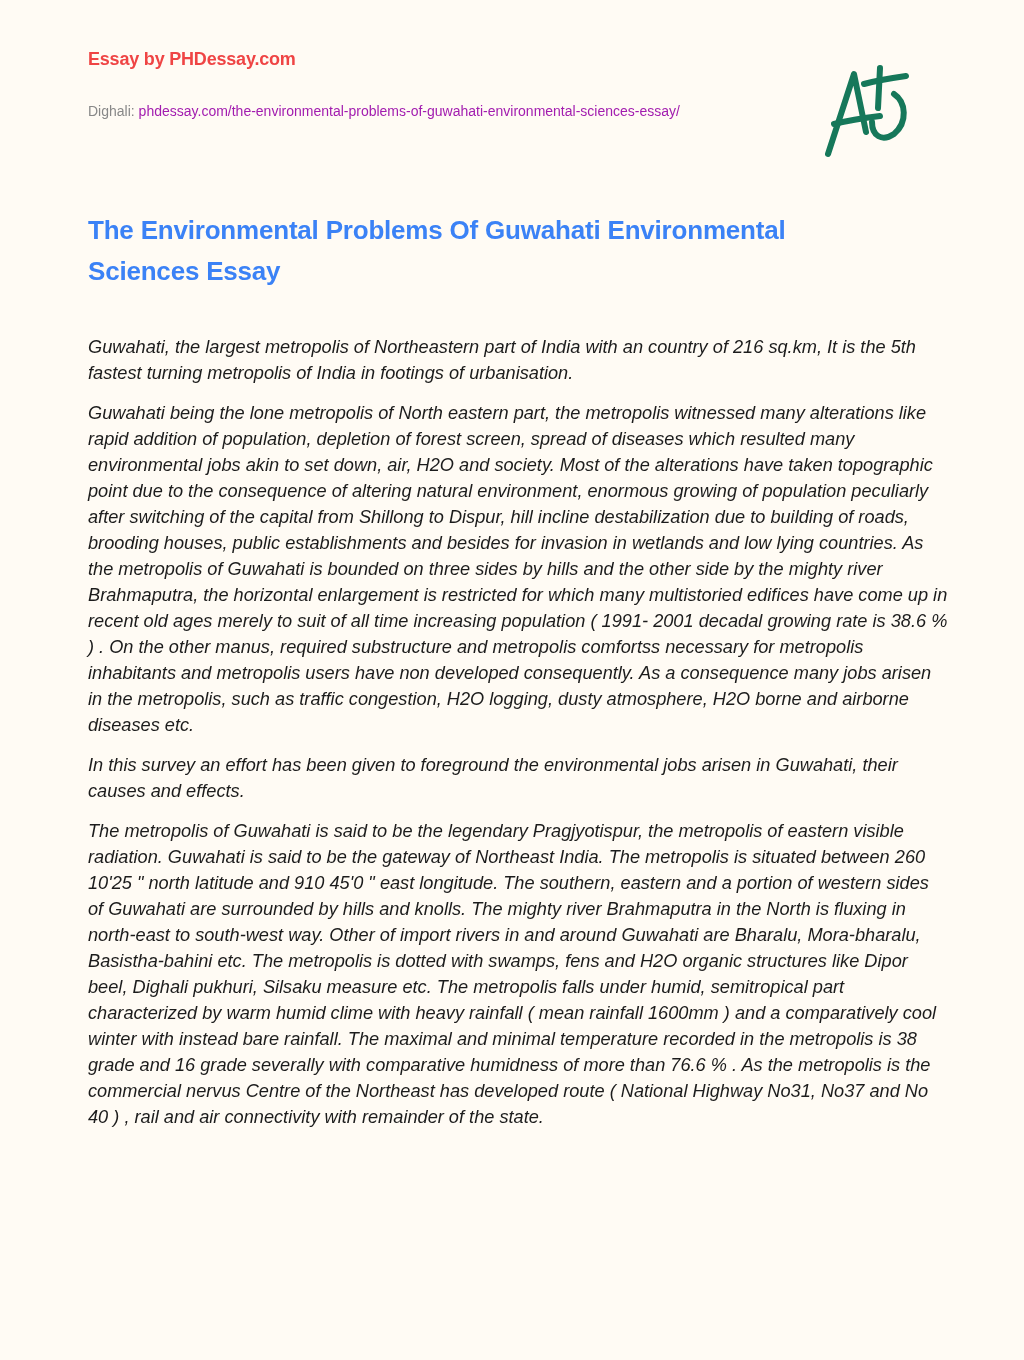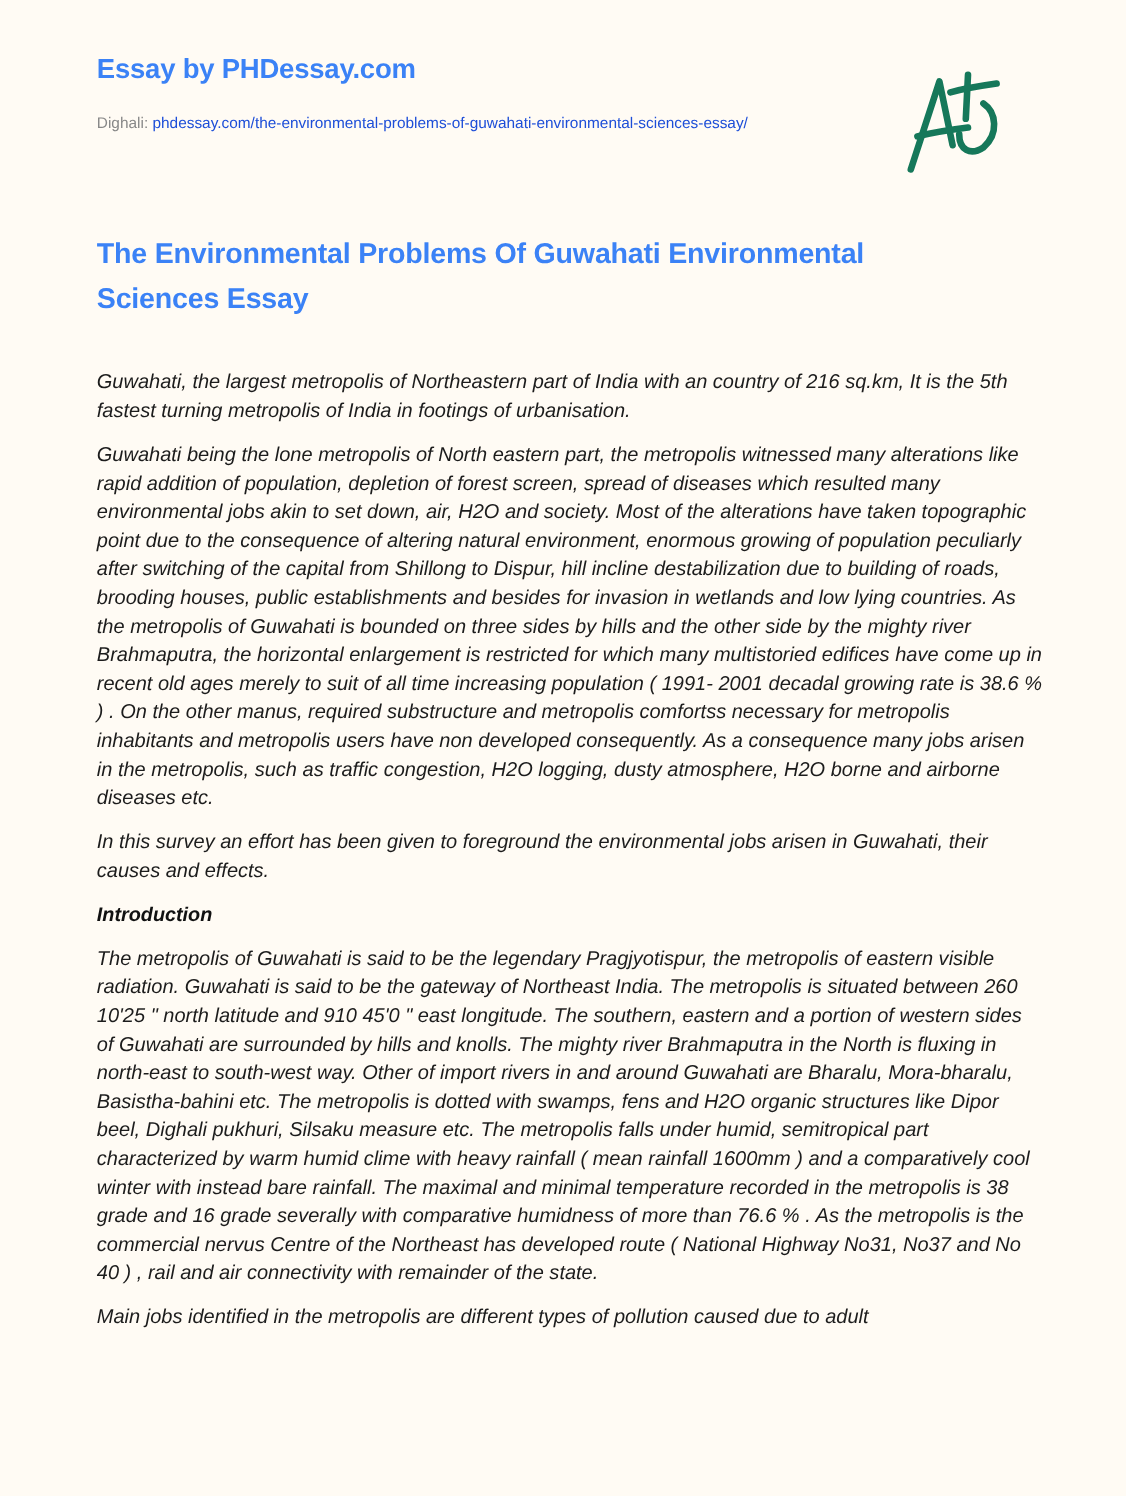--- a/index.html
+++ b/index.html
@@ -18,37 +18,37 @@
     .page {
       position: absolute;
       left: 88px;
       top: 0;
       width: 860px;
     }
     .site-title {
       position: absolute;
       top: 49px;
       left: 0;
-      font-size: 25px;
+      font-size: 18px;
       font-weight: bold;
-      color: #3b82f6;
+      color: #ef4444;
       letter-spacing: -0.2px;
       margin: 0;
     }
     .source {
       position: absolute;
       top: 101px;
       left: 0;
       width: 680px;
       font-size: 14px;
       line-height: 21px;
       color: #888888;
     }
     .source a {
-      color: #1d4ed8;
+      color: #a21caf;
       text-decoration: none;
     }
     .logo {
       position: absolute;
       left: 820px;
       top: 62px;
       width: 110px;
       height: 100px;
     }
     .doc-title {
@@ -93,23 +93,21 @@
   <div class="source">
     <span>Dighali: </span><a>phdessay.com/the-environmental-problems-of-guwahati-environmental-sciences-essay/</a>
   </div>
 
   <h1 class="doc-title">The Environmental Problems Of Guwahati Environmental Sciences Essay</h1>
 
   <div class="content">
     <p>Guwahati, the largest metropolis of Northeastern part of India with an country of 216 sq.km, It is the 5th fastest turning metropolis of India in footings of urbanisation.</p>
     <p>Guwahati being the lone metropolis of North eastern part, the metropolis witnessed many alterations like rapid addition of population, depletion of forest screen, spread of diseases which resulted many environmental jobs akin to set down, air, H2O and society. Most of the alterations have taken topographic point due to the consequence of altering natural environment, enormous growing of population peculiarly after switching of the capital from Shillong to Dispur, hill incline destabilization due to building of roads, brooding houses, public establishments and besides for invasion in wetlands and low lying countries. As the metropolis of Guwahati is bounded on three sides by hills and the other side by the mighty river Brahmaputra, the horizontal enlargement is restricted for which many multistoried edifices have come up in recent old ages merely to suit of all time increasing population ( 1991- 2001 decadal growing rate is 38.6 % ) . On the other manus, required substructure and metropolis comfortss necessary for metropolis inhabitants and metropolis users have non developed consequently. As a consequence many jobs arisen in the metropolis, such as traffic congestion, H2O logging, dusty atmosphere, H2O borne and airborne diseases etc.</p>
     <p>In this survey an effort has been given to foreground the environmental jobs arisen in Guwahati, their causes and effects.</p>
-    <h3>Introduction</h3>
     <p>The metropolis of Guwahati is said to be the legendary Pragjyotispur, the metropolis of eastern visible radiation. Guwahati is said to be the gateway of Northeast India. The metropolis is situated between 260 10'25 " north latitude and 910 45'0 " east longitude. The southern, eastern and a portion of western sides of Guwahati are surrounded by hills and knolls. The mighty river Brahmaputra in the North is fluxing in north-east to south-west way. Other of import rivers in and around Guwahati are Bharalu, Mora-bharalu, Basistha-bahini etc. The metropolis is dotted with swamps, fens and H2O organic structures like Dipor beel, Dighali pukhuri, Silsaku measure etc. The metropolis falls under humid, semitropical part characterized by warm humid clime with heavy rainfall ( mean rainfall 1600mm ) and a comparatively cool winter with instead bare rainfall. The maximal and minimal temperature recorded in the metropolis is 38 grade and 16 grade severally with comparative humidness of more than 76.6 % . As the metropolis is the commercial nervus Centre of the Northeast has developed route ( National Highway No31, No37 and No 40 ) , rail and air connectivity with remainder of the state.</p>
-    <p>Main jobs identified in the metropolis are different types of pollution caused due to adult</p>
   </div>
 </div>
 
 <svg class="logo" viewBox="0 0 110 100" xmlns="http://www.w3.org/2000/svg">
   <g fill="none" stroke="#16785a" stroke-width="6" stroke-linecap="round" stroke-linejoin="round">
     <path d="M8 92 L34 12 L46 70"></path>
     <path d="M14 62 C30 58, 44 56, 60 54"></path>
     <path d="M60 6 L58 46"></path>
     <path d="M44 22 C58 18, 72 16, 86 14"></path>
     <path d="M74 32 C86 40, 88 60, 74 72 C62 80, 52 74, 52 60"></path>

